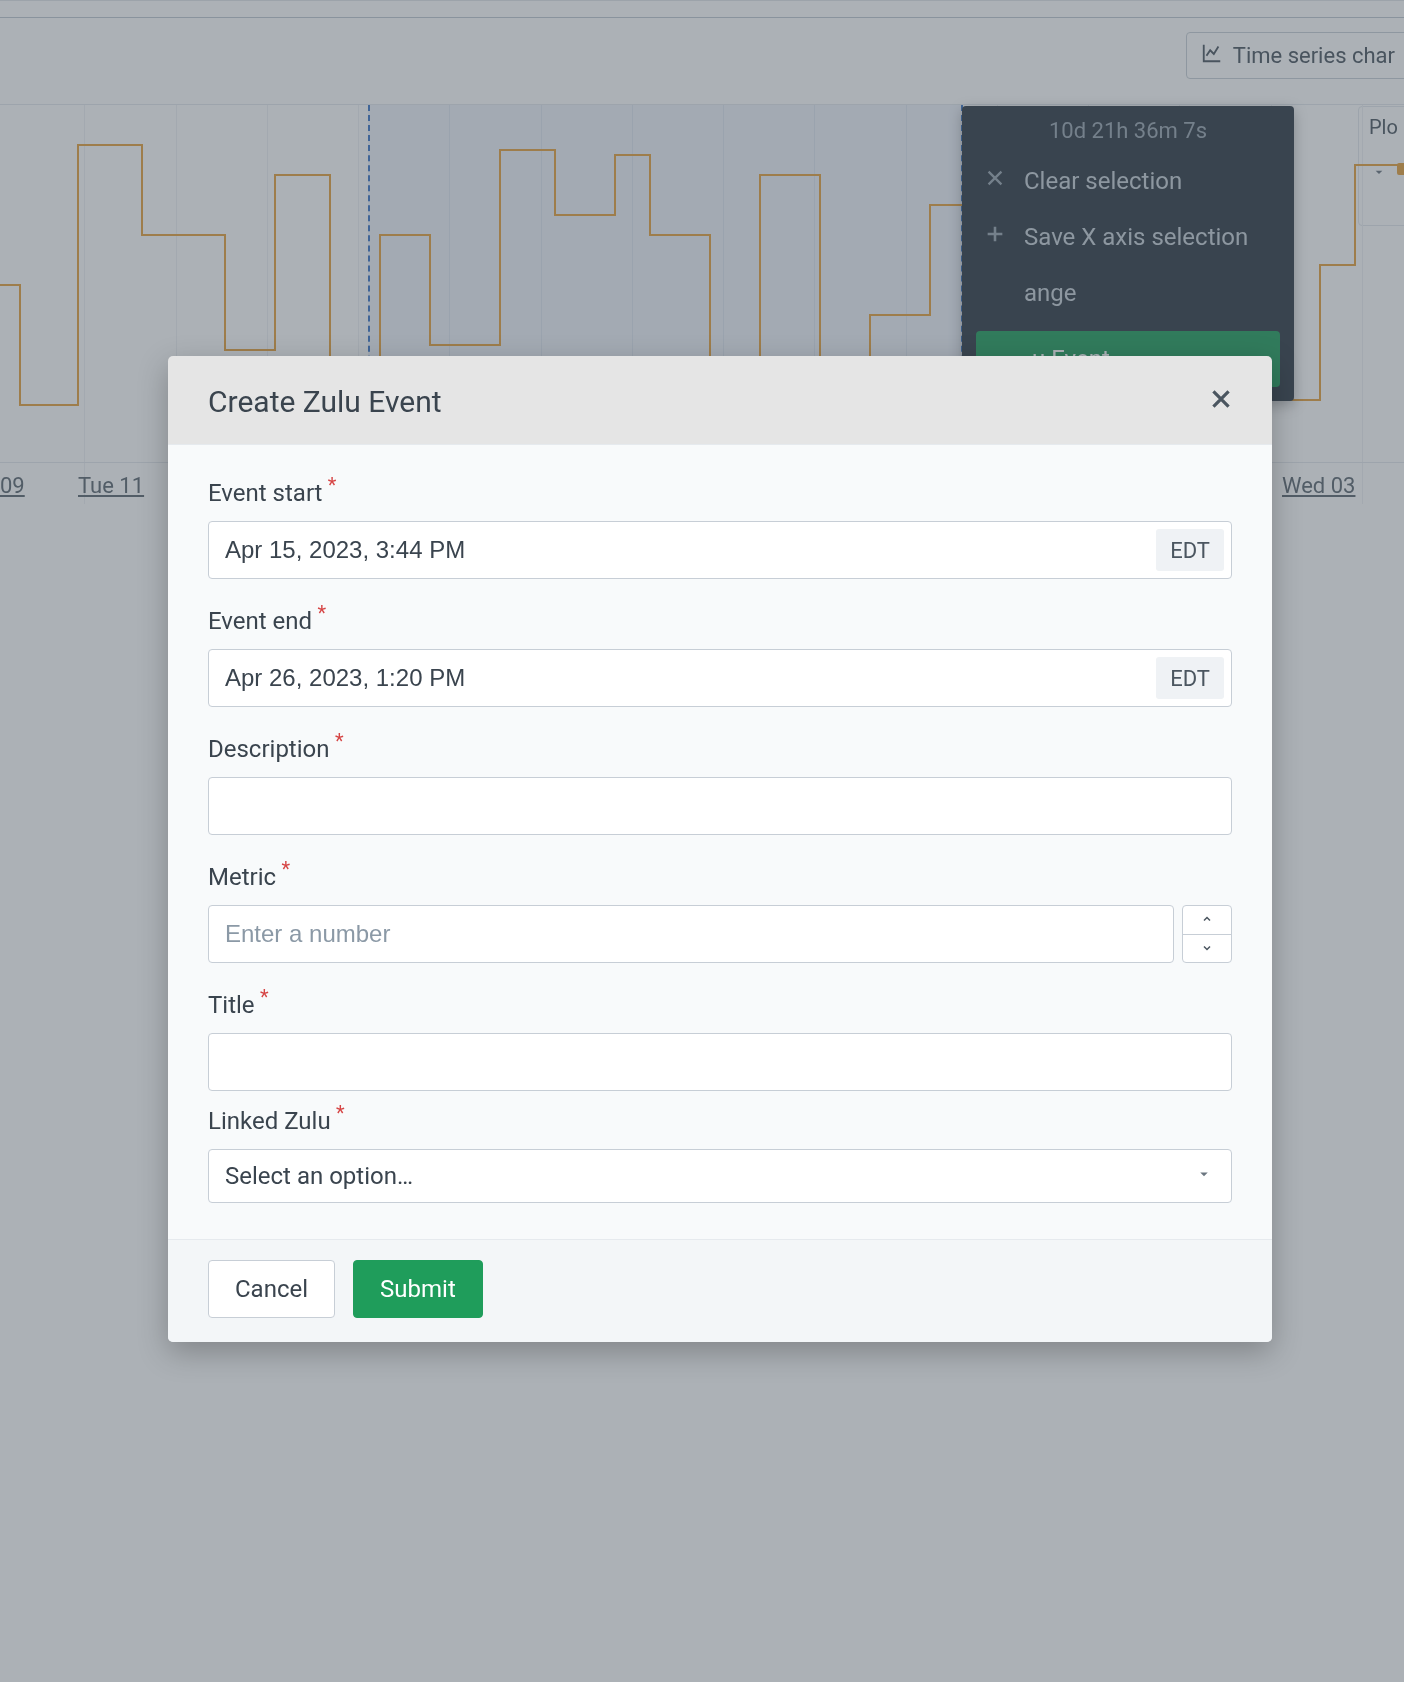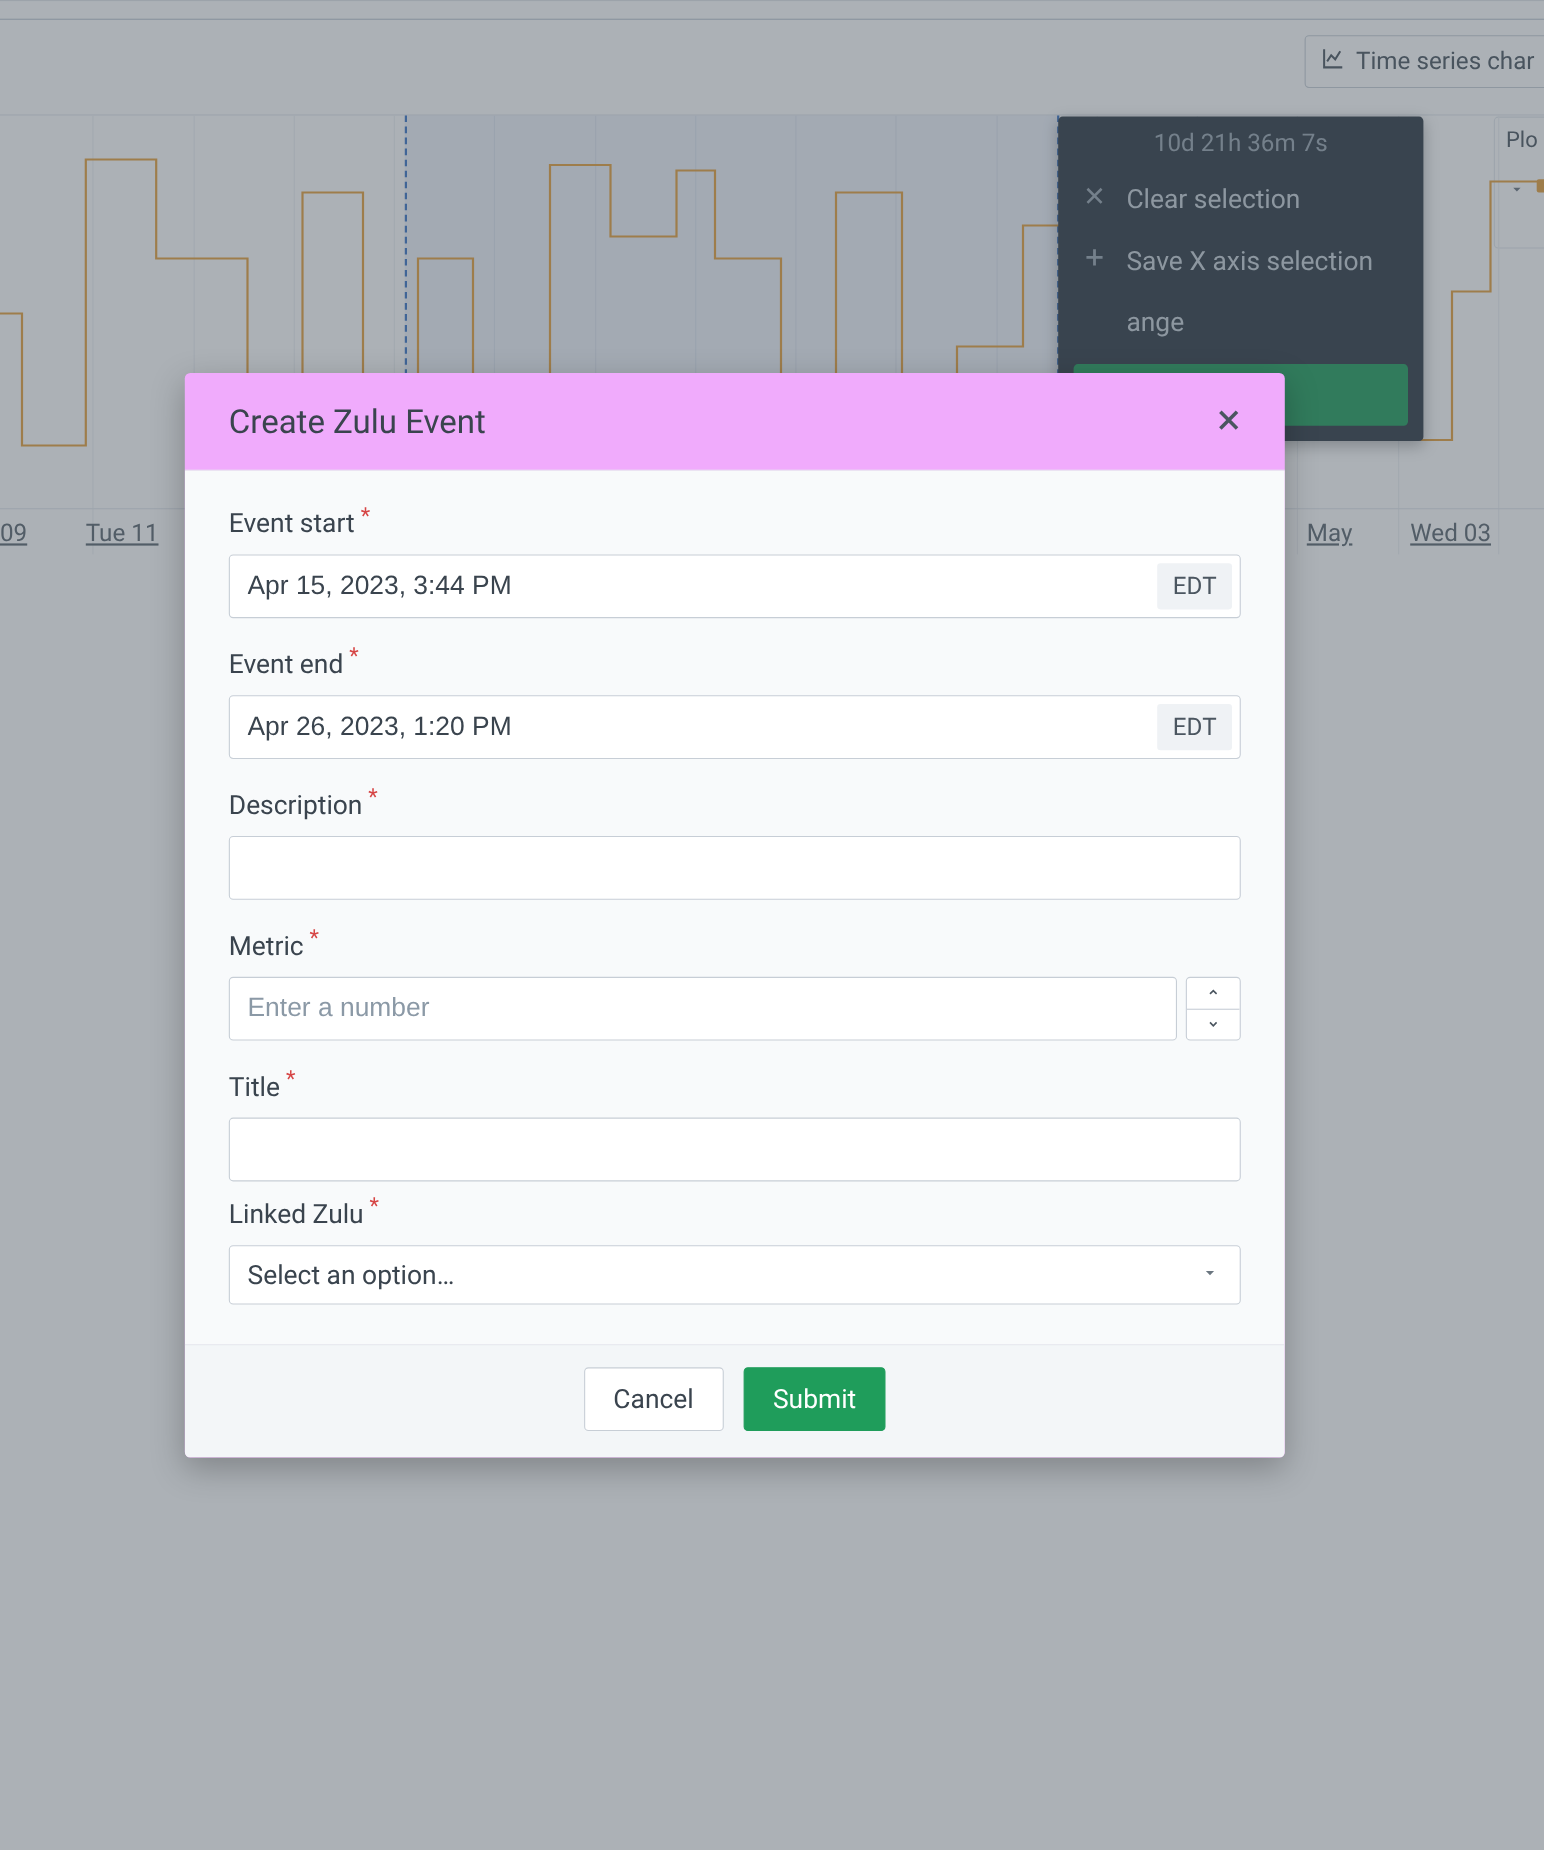--- a/index.html
+++ b/index.html
@@ -30,42 +30,42 @@
   .ctx-menu .zulu-btn { margin: 10px 14px 8px 14px; background: #1f9d5b; border-radius: 4px; padding: 14px 20px; color: #fff; font-size: 24px; display: flex; align-items: center; gap: 14px; cursor: pointer; }
 
   .side-panel { position: absolute; top: 106px; left: 1358px; width: 60px; height: 120px; background: #fff; border: 1px solid #e3e8ed; border-radius: 4px; padding: 8px 10px; font-size: 20px; color: #4b5660; }
   .side-panel .chev { position:absolute; top:54px; left:12px; }
   .side-panel .swatch { position:absolute; top:56px; left:38px; width: 12px; height: 12px; background: #e6a03c; border-radius: 2px; }
 
   
   .dim { position: absolute; inset: 0; background: rgba(72, 82, 94, 0.45); }
 
   
-  .modal { position: absolute; left: 168px; top: 339px; width: 1000px; background: #f0abfc; border-radius: 5px; box-shadow: 0 10px 30px rgba(0,0,0,0.25); overflow: hidden; }
+  .modal { position: absolute; left: 168px; top: 356px; width: 1104px; background: #e5e5e5; border-radius: 5px; box-shadow: 0 10px 30px rgba(0,0,0,0.25); overflow: hidden; }
   .modal-header { display: flex; align-items: center; justify-content: space-between; padding: 24px 32px 22px 40px; border-bottom: 1px solid #e6eaee; }
   .modal-header .title { font-size: 30px; color: #3a444e; }
   .modal-header .close { cursor: pointer; padding: 6px; }
   .modal-body { background: #f8fafb; padding: 22px 40px 36px 40px; }
   .field { margin-top: 16px; }
   .field:first-child { margin-top: 12px; }
   .field-label { font-size: 24px; color: #3a444e; display: inline-block; margin-bottom: 14px; position: relative; }
   .field-label .req { color: #d64545; font-size: 20px; position: absolute; top: -6px; right: -14px; }
   .input-wrap { position: relative; }
   .input-text { width: 100%; height: 58px; border: 1px solid #c7ced6; border-radius: 4px; background: #fff; font-size: 24px; color: #3a444e; padding: 0 16px; }
   .input-text::placeholder { color: #8b99a6; }
   .tz-badge { position: absolute; right: 8px; top: 8px; bottom: 8px; background: #eff2f5; border-radius: 3px; padding: 0 14px; display: flex; align-items: center; font-size: 22px; color: #4b5660; }
   .stepper-wrap { display: flex; gap: 8px; align-items: stretch; }
   .stepper-wrap .input-text { flex: 1; }
   .stepper { width: 50px; display: flex; flex-direction: column; border: 1px solid #c7ced6; border-radius: 4px; overflow: hidden; background: #fff; }
   .stepper .half { flex: 1; display: flex; align-items: center; justify-content: center; cursor: pointer; }
   .stepper .half:first-child { border-bottom: 1px solid #c7ced6; }
   .select-wrap { position: relative; width: 100%; height: 54px; border: 1px solid #c7ced6; border-radius: 4px; background: #fff; display: flex; align-items: center; padding: 0 16px; cursor: pointer; }
   .select-placeholder { font-size: 24px; color: #3a444e; }
   .select-caret { position: absolute; right: 18px; top: 50%; transform: translateY(-50%); }
-  .modal-footer { border-top: 1px solid #e6eaee; padding: 20px 40px 24px 40px; display: flex; justify-content: center; gap: 18px; background: #f3f6f8; }
+  .modal-footer { border-top: 1px solid #e6eaee; padding: 20px 40px 24px 40px; display: flex; justify-content: flex-start; gap: 18px; background: #f3f6f8; }
   .btn { height: 58px; border-radius: 4px; font-size: 24px; padding: 0 26px; display: inline-flex; align-items: center; cursor: pointer; }
   .btn-default { background: #fff; border: 1px solid #c7ced6; color: #3a444e; }
   .btn-primary { background: #1f9d5b; border: 1px solid #1f9d5b; color: #fff; }
 </style>
 </head>
 <body>
 
 <div class="backdrop">
   <div class="top-stripe"></div>
 

